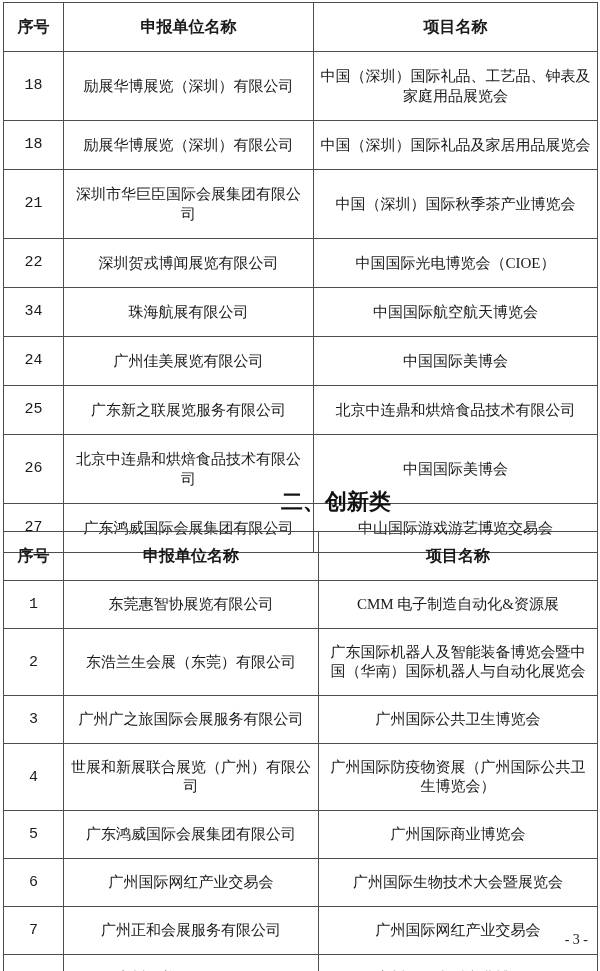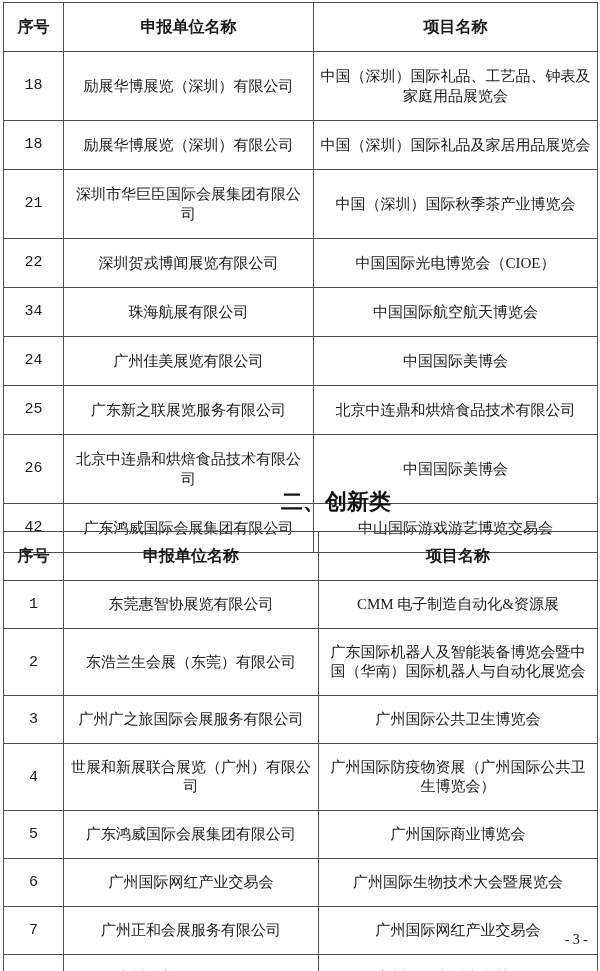--- a/index.html
+++ b/index.html
@@ -128,21 +128,21 @@
       <td class="no-cell">25</td>
       <td>广东新之联展览服务有限公司</td>
       <td>北京中连鼎和烘焙食品技术有限公司</td>
     </tr>
     <tr>
       <td class="no-cell">26</td>
       <td>北京中连鼎和烘焙食品技术有限公司</td>
       <td>中国国际美博会</td>
     </tr>
     <tr>
-      <td class="no-cell">42</td>
+      <td class="no-cell">27</td>
       <td>广东鸿威国际会展集团有限公司</td>
       <td>中山国际游戏游艺博览交易会</td>
     </tr>
   </tbody>
     </table>
 
   <div class="section-title">二、创新类</div>
 
   <table class="doc-table" id="table-cat2">
     <colgroup>

